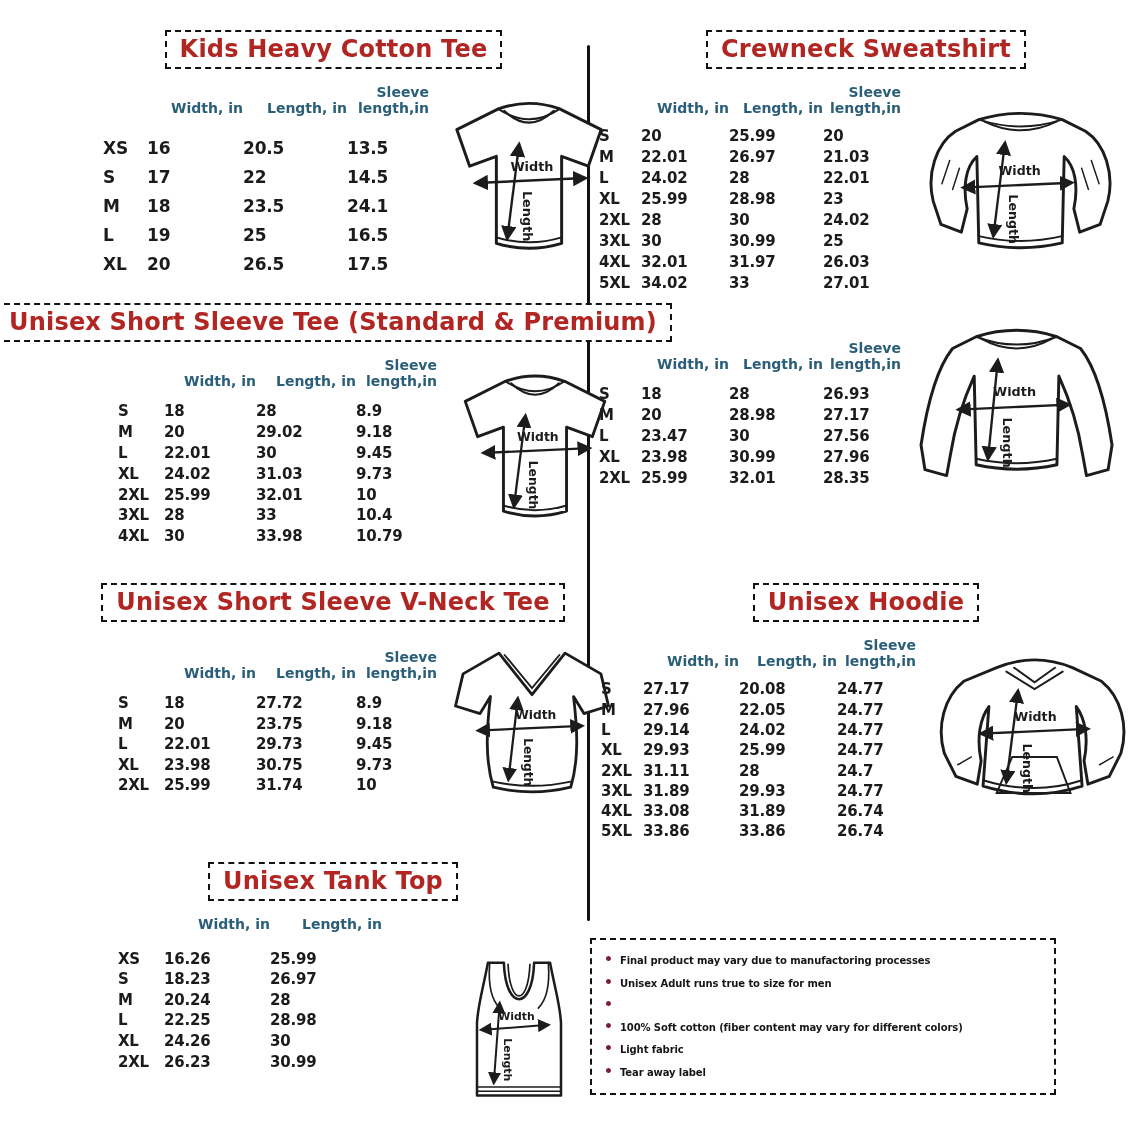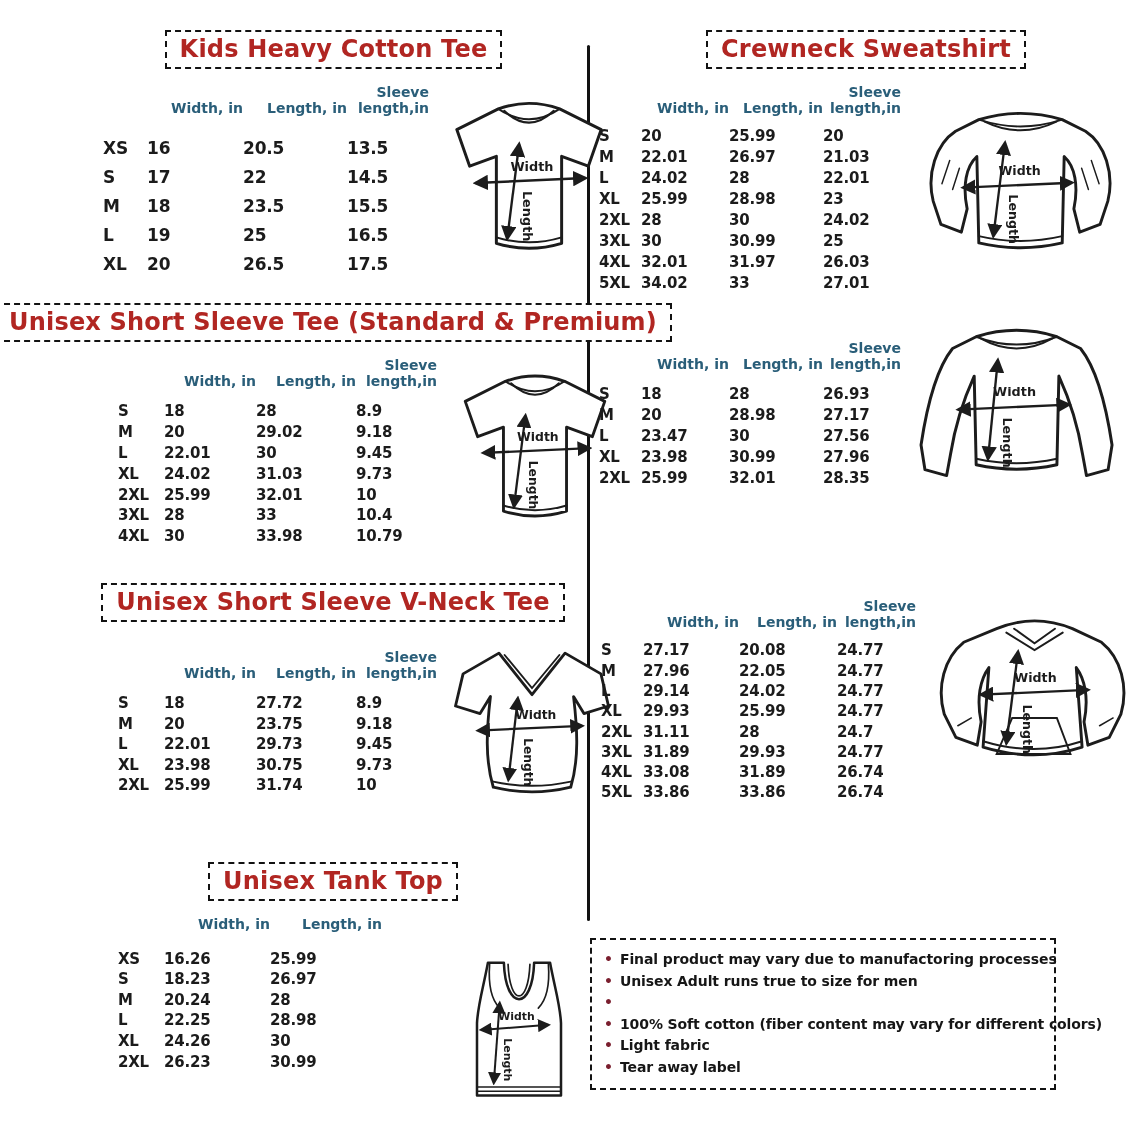--- a/index.html
+++ b/index.html
@@ -20,21 +20,21 @@
   .thead { align-items:end; }
   .hcell { color:#2A5E79; font-weight:700; font-size:14px; text-align:right; line-height:1.12; padding-bottom:2px; }
   .hcell.sleeve { max-width:76px; justify-self:center; }
   .tbody { grid-auto-rows:var(--rowH,21px); }
   .cell { font-weight:bold; font-size:var(--cellF,15px); color:#1b1b1b; line-height:var(--rowH,21px); letter-spacing:-0.2px; white-space:nowrap; }
   .cell.sizec { }
   .garment { margin-left:auto; display:flex; }
 
   #notes { position:absolute; left:590px; top:938px; width:466px; border:2px dashed #121212; padding:9px 10px 10px 12px; background:#fff; }
   .note-line { display:flex; gap:7px; align-items:baseline; line-height:21.5px; }
-  .note-text { font-size:14px; font-weight:600; color:#161616; white-space:nowrap; letter-spacing:-0.1px; }
+  .note-text { font-size:10px; font-weight:600; color:#161616; white-space:nowrap; letter-spacing:-0.1px; }
   .bullet { color:#7A1E2E; font-size:14px; font-weight:bold; }
 
   svg .g  { fill:#ffffff; stroke:#1c1c1c; stroke-width:3; stroke-linejoin:round; stroke-linecap:round; }
   svg .gl { fill:none; stroke:#1c1c1c; stroke-width:2; stroke-linecap:round; }
   svg .gl2{ fill:none; stroke:#1c1c1c; stroke-width:1.5; stroke-linecap:round; }
   svg .ar { stroke:#1c1c1c; stroke-width:2.4; }
   svg text { font-family:"DejaVu Sans", sans-serif; font-weight:600; font-size:13px; fill:#1c1c1c; }
 </style>
 </head>
 <body>
@@ -85,21 +85,21 @@
             <div class="cell">16</div>
             <div class="cell">20.5</div>
             <div class="cell">13.5</div>
             <div class="cell sizec">S</div>
             <div class="cell">17</div>
             <div class="cell">22</div>
             <div class="cell">14.5</div>
             <div class="cell sizec">M</div>
             <div class="cell">18</div>
             <div class="cell">23.5</div>
-            <div class="cell">15.5</div>
+            <div class="cell">24.1</div>
             <div class="cell sizec">L</div>
             <div class="cell">19</div>
             <div class="cell">25</div>
             <div class="cell">16.5</div>
             <div class="cell sizec">XL</div>
             <div class="cell">20</div>
             <div class="cell">26.5</div>
             <div class="cell">17.5</div>
           </div>
       </div>
@@ -355,20 +355,25 @@
     <path class="gl" d="M54,152 Q95,161 136,152"></path>
     <line class="ar" x1="80" y1="64" x2="70" y2="150" marker-start="url(#ah-v)" marker-end="url(#ah-v)"></line>
     <line class="ar" x1="38" y1="98" x2="148" y2="93" marker-start="url(#ah-v)" marker-end="url(#ah-v)"></line>
     <text class="wl" x="99" y="86" text-anchor="middle">Width</text>
     <text class="ll" transform="translate(86,106) rotate(90)">Length</text>
   </svg>
         </div>
     </div>
   </section>
     <section class="chart" style="left: 597px; top: 583px; width: 538px;">
+    <div class="title-wrap">
+      <div class="title-box">
+        <span class="title-text">Unisex Hoodie</span>
+      </div>
+    </div>
     <div class="content">
       <div class="table" style="margin-left: 4px;">
         <div class="thead" style="grid-template-columns: 42px 96px 98px 82px; margin-bottom: 8px;">
             <div class="hcell"></div>
             <div class="hcell">Width, in</div>
             <div class="hcell">Length, in</div>
             <div class="hcell sleeve">Sleeve length,in</div>
           </div>
         <div class="tbody" style="grid-template-columns: 42px 96px 98px 82px; --rowH: 20.3px; --cellF: 15px;">
             <div class="cell sizec">S</div>

